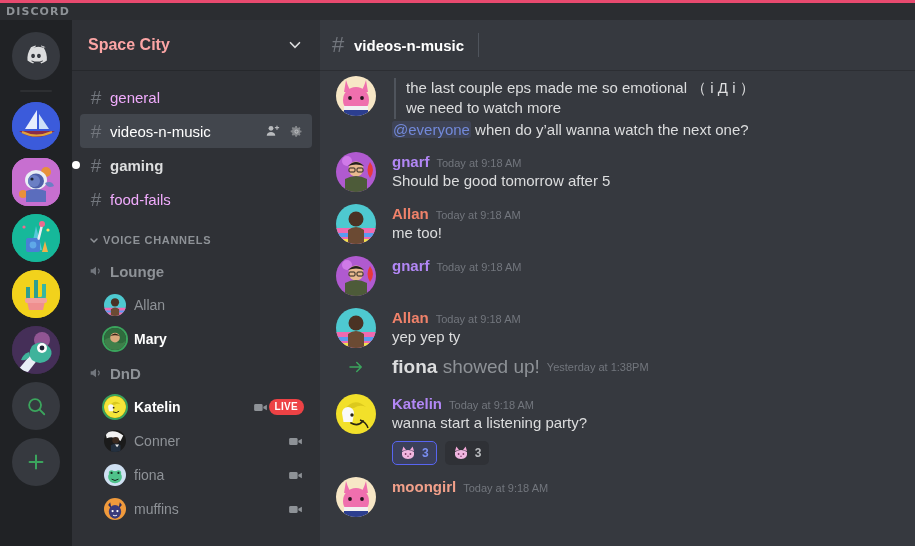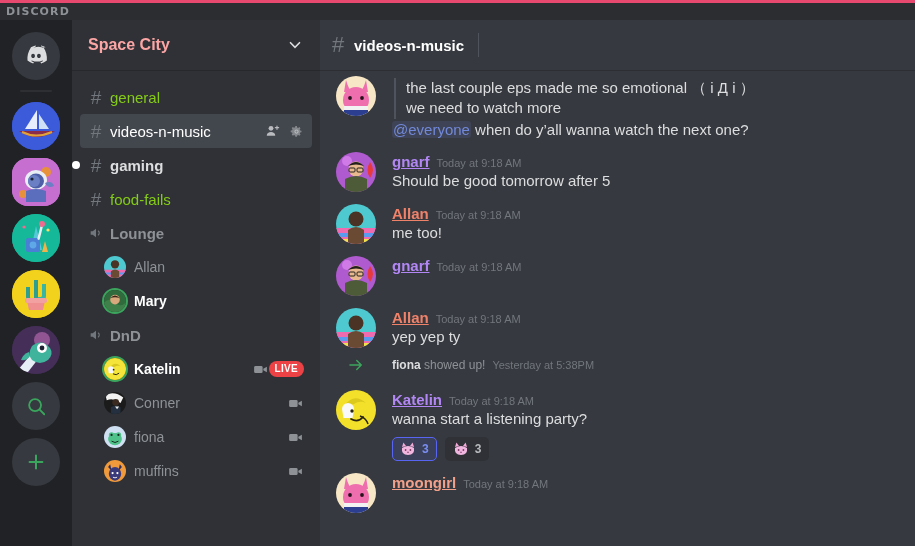--- a/index.html
+++ b/index.html
@@ -53,21 +53,21 @@
   }
   .chev { color:#dcddde; flex:0 0 auto; }
   .chan-scroll { flex:1; padding-top:10px; overflow:hidden; position:relative; }
 
   .chan-row {
     position:relative; height:34px; margin:0 8px; border-radius:4px;
     display:flex; align-items:center; padding:0 8px; gap:6px;
   }
   .chan-row.selected { background:#42464d; }
   .hash { color:#72767d; font-size:19px; line-height:1; font-weight:500; width:16px; text-align:center; }
-  .chan-name { font-size:15px; color:#84cc16; white-space:nowrap; overflow:hidden; text-overflow:ellipsis; flex:1; }
+  .chan-name { font-size:15px; color:#f0abfc; white-space:nowrap; overflow:hidden; text-overflow:ellipsis; flex:1; }
   .chan-row.selected .chan-name { color:#ffffff; font-weight:500; }
   .chan-row.unread .chan-name { color:#dcddde; font-weight:bold; }
   .unread-dot {
     position:absolute; left:-8px; top:50%; transform:translateY(-50%);
     width:8px; height:8px; border-radius:50%; background:#ffffff;
   }
   .chan-actions { display:flex; align-items:center; gap:8px; color:#b9bbbe; flex:0 0 auto; }
 
   .cat-row {
     display:flex; align-items:center; gap:3px; height:28px;
@@ -106,29 +106,29 @@
   .chan-header .hash { font-size:22px; color:#72767d; }
   .chan-title { color:#ffffff; font-size:15px; font-weight:bold; }
   .hdr-div { width:1px; height:24px; background:#4f545c; margin-left:6px; }
 
   .messages { position:absolute; top:50px; left:0; right:0; bottom:0; overflow:hidden; padding-top:4px; }
   .msg { display:flex; padding:2px 12px 2px 16px; position:relative; }
   .msg.grouped { padding-top:10px; }
   .avatar { width:40px; height:40px; border-radius:50%; flex:0 0 auto; margin-right:16px; overflow:hidden; position:relative; }
   .body { flex:1; min-width:0; padding-top:1px; }
   .meta { display:flex; align-items:baseline; gap:7px; line-height:1.2; }
-  .author { font-size:15px; font-weight:bold;text-decoration:underline; }
+  .author { font-size:15px; font-weight:bold; }
   .stamp { font-size:11px; color:#72767d; }
   .text { font-size:15px; color:#dcddde; line-height:1.36; white-space:pre-wrap; word-wrap:break-word; }
   .quote { border-left:2px solid #4f545c; padding-left:10px; margin:1px 0 1px 2px; }
   .mention { color:#7289da; background:rgba(114,137,218,.14); border-radius:3px; padding:0 1px; font-weight:500; }
 
   .sys { display:flex; align-items:center; padding:6px 12px 6px 16px; }
   .sys-ico { width:40px; margin-right:16px; display:flex; justify-content:center; color:#3ba55d; }
-  .sys-text { font-size:12px; color:#8e9297; }
+  .sys-text { font-size:19px; color:#8e9297; }
   .sys-text b { color:#dcddde; font-weight:bold; }
   .sys-stamp { font-size:11px; color:#72767d; margin-left:7px; }
 
   .reactions { display:flex; gap:8px; margin-top:7px; }
   .reaction {
     display:flex; align-items:center; gap:6px; height:24px; padding:0 7px;
     border-radius:5px; background:#2f3136; border:1px solid transparent;
   }
   .reaction.me { background:#3b405a; border-color:#5865f2; }
   .reaction .cnt { font-size:12px; font-weight:bold; color:#b9bbbe; }
@@ -271,20 +271,26 @@
         <span class="unread-dot"></span>
         <span class="hash">#</span>
         <span class="chan-name">gaming</span>
       </div>
 
       <div class="chan-row">
         <span class="hash">#</span>
         <span class="chan-name">food-fails</span>
       </div>
 
+      <div class="cat-row">
+        <svg class="cat-chev" width="12" height="12" viewBox="0 0 24 24" fill="none" stroke="currentColor" stroke-width="3" stroke-linecap="round">
+          <path d="M6 10 L12 16 L18 10"></path>
+        </svg>
+        <span class="cat-label">VOICE CHANNELS</span>
+      </div>
 
       <div class="voice-row">
         <span class="spk">
           <svg width="18" height="18" viewBox="0 0 24 24" fill="currentColor">
             <path d="M4 9.5h3L12 5.5v13L7 14.5H4z"></path>
             <path d="M15.5 9a4 4 0 010 6" stroke="currentColor" stroke-width="1.7" fill="none" stroke-linecap="round"></path>
           </svg>
         </span>
         <span class="voice-name">Lounge</span>
       </div>
@@ -524,21 +530,21 @@
         </div>
       </div>
 
       <div class="sys">
         <span class="sys-ico">
           <svg width="18" height="18" viewBox="0 0 24 24" fill="none" stroke="currentColor" stroke-width="2" stroke-linecap="round" stroke-linejoin="round">
             <path d="M4 12 H19 M13 6 L19 12 L13 18"></path>
           </svg>
         </span>
         <span class="sys-text"><b>fiona</b><span> showed up!</span></span>
-        <span class="sys-stamp">Yesterday at 5:38PM</span>
+        <span class="sys-stamp">Yesterday at 1:38PM</span>
       </div>
 
       <div class="msg grouped">
         <span class="avatar">
           <svg class="art" viewBox="0 0 40 40">
             <rect width="40" height="40" fill="#f2e02a"></rect>
             <path d="M8 16 q10 -14 22 -3 q-6 -3 -12 1 q-5 1 -10 2z" fill="#dcc91d"></path>
             <path d="M6 19 a6 6 0 0112 0 l-1.5 9 h-9z" fill="#f9f9f9"></path>
             <circle cx="16" cy="21" r="1.7" fill="#2a2414"></circle>
             <path d="M15 29 q7 4 12 -2" stroke="#2a2414" stroke-width="1.7" fill="none" stroke-linecap="round"></path>

